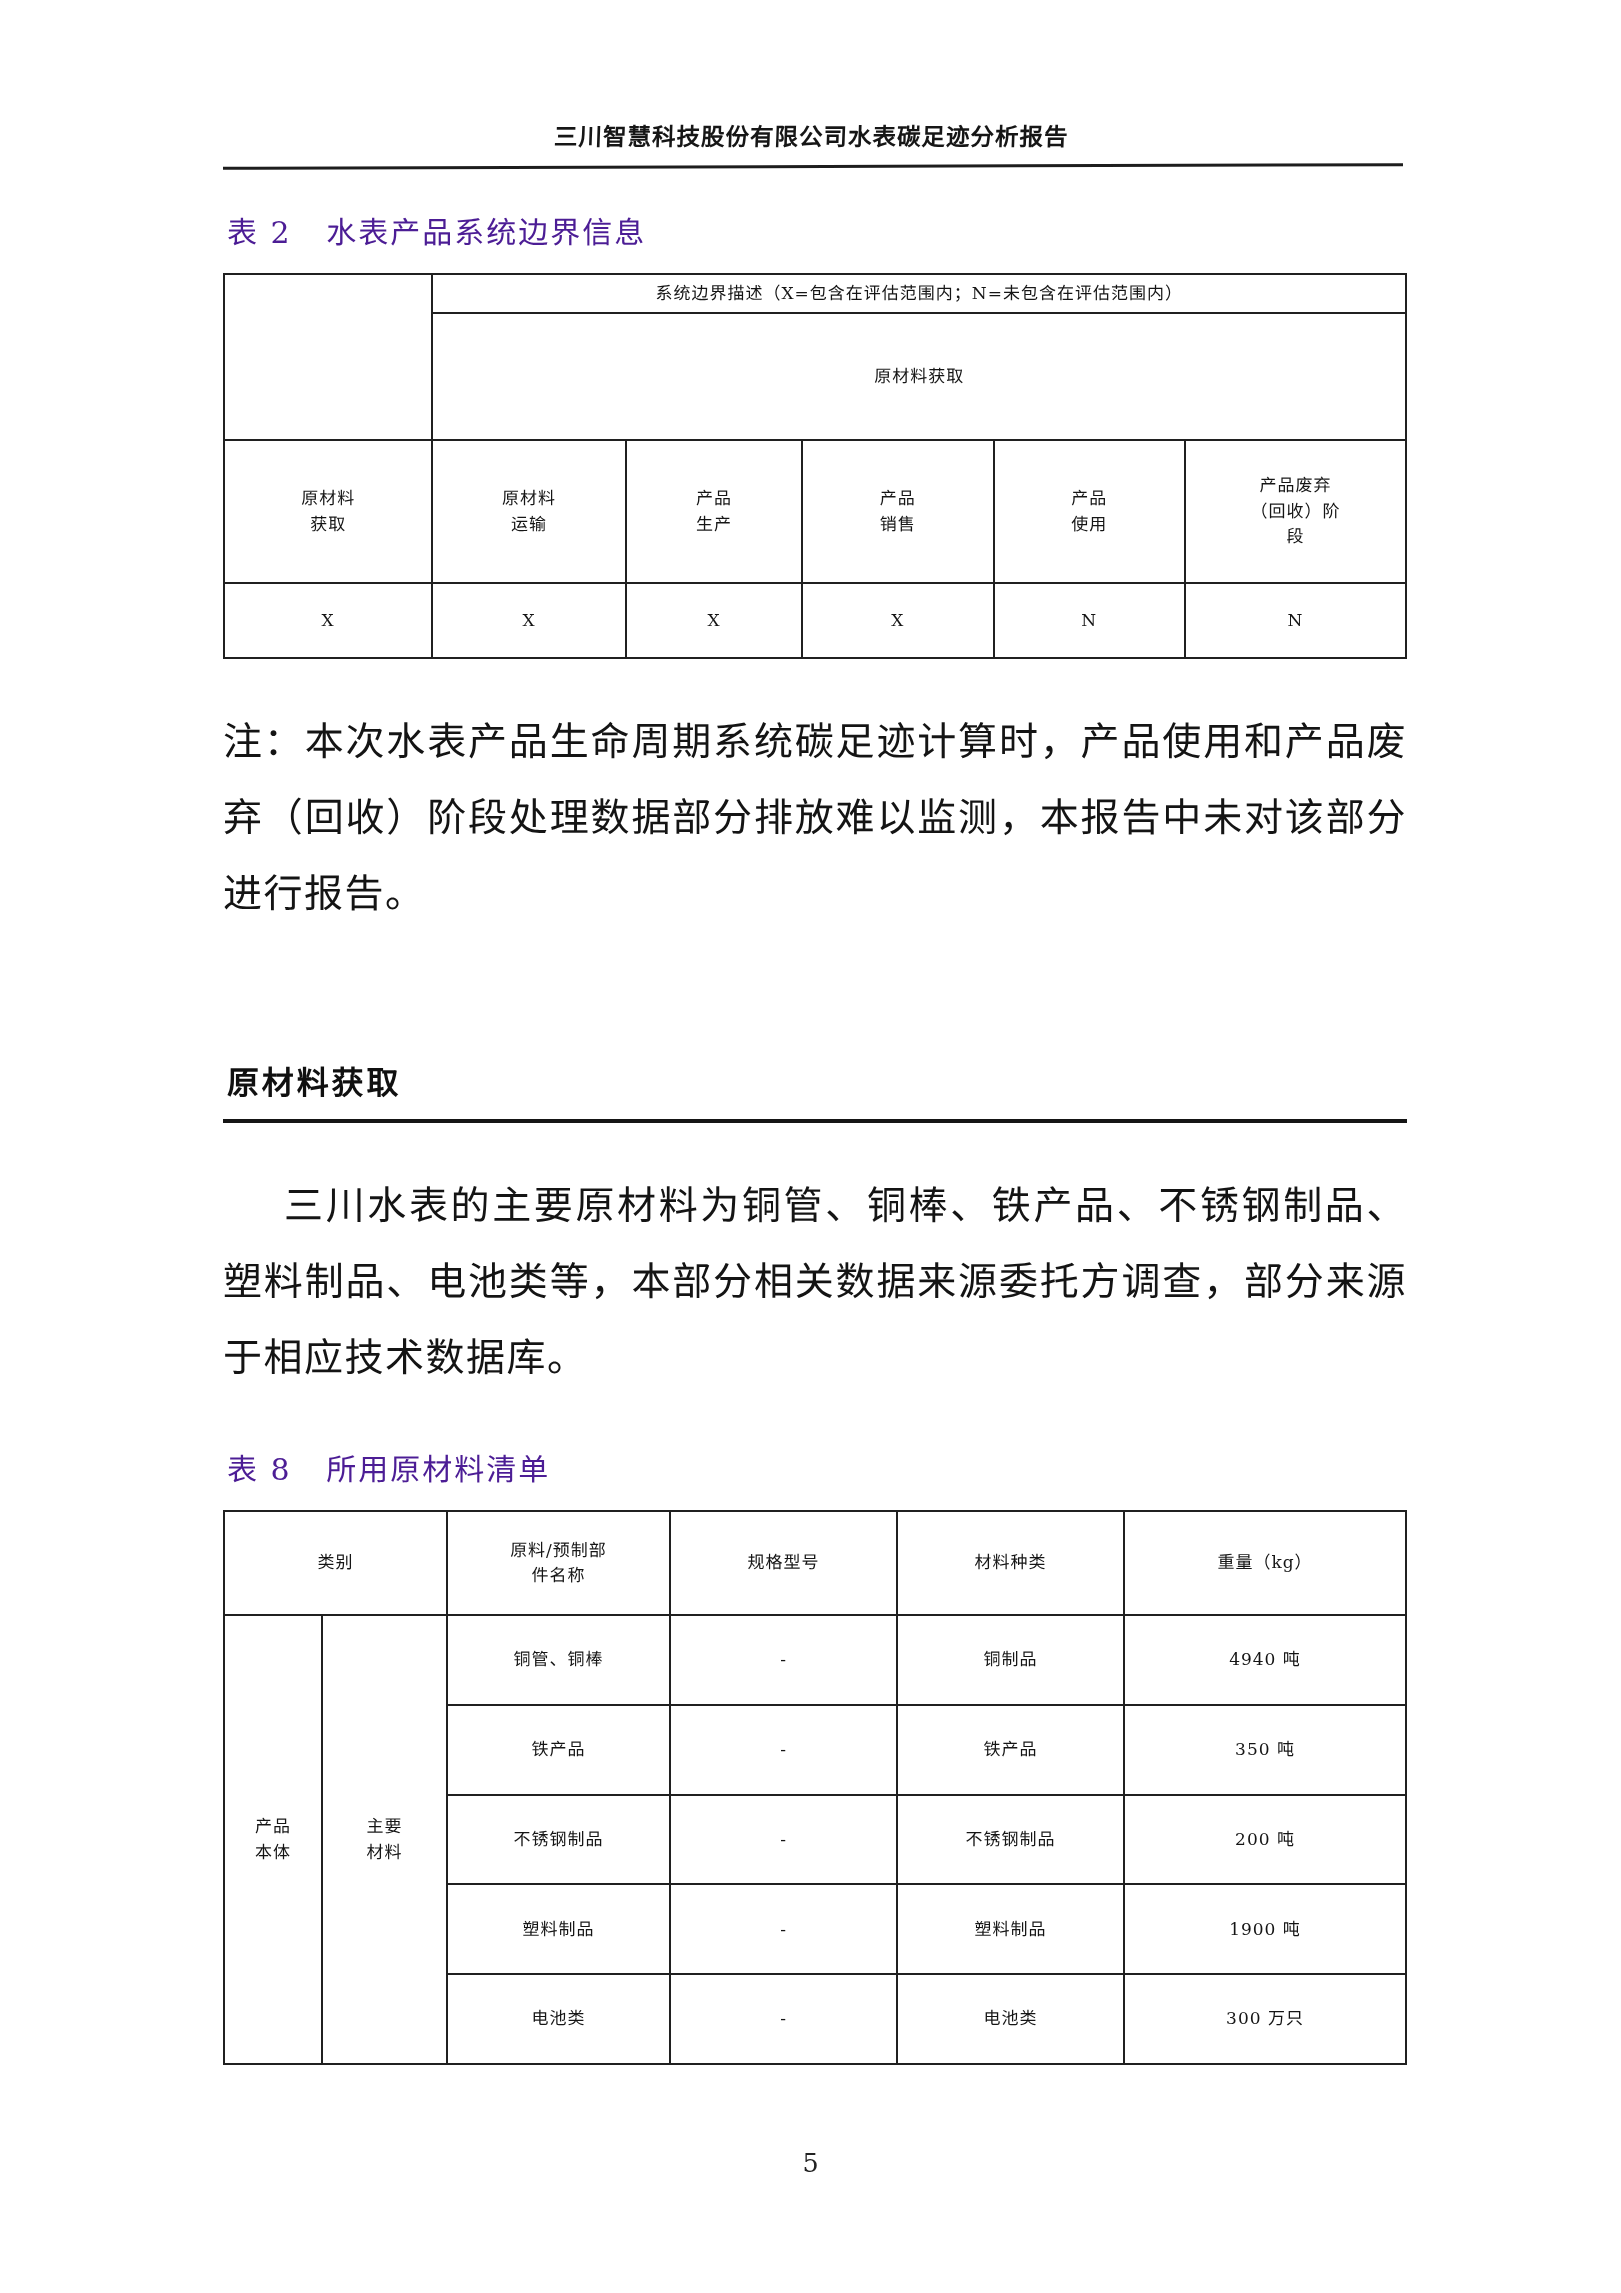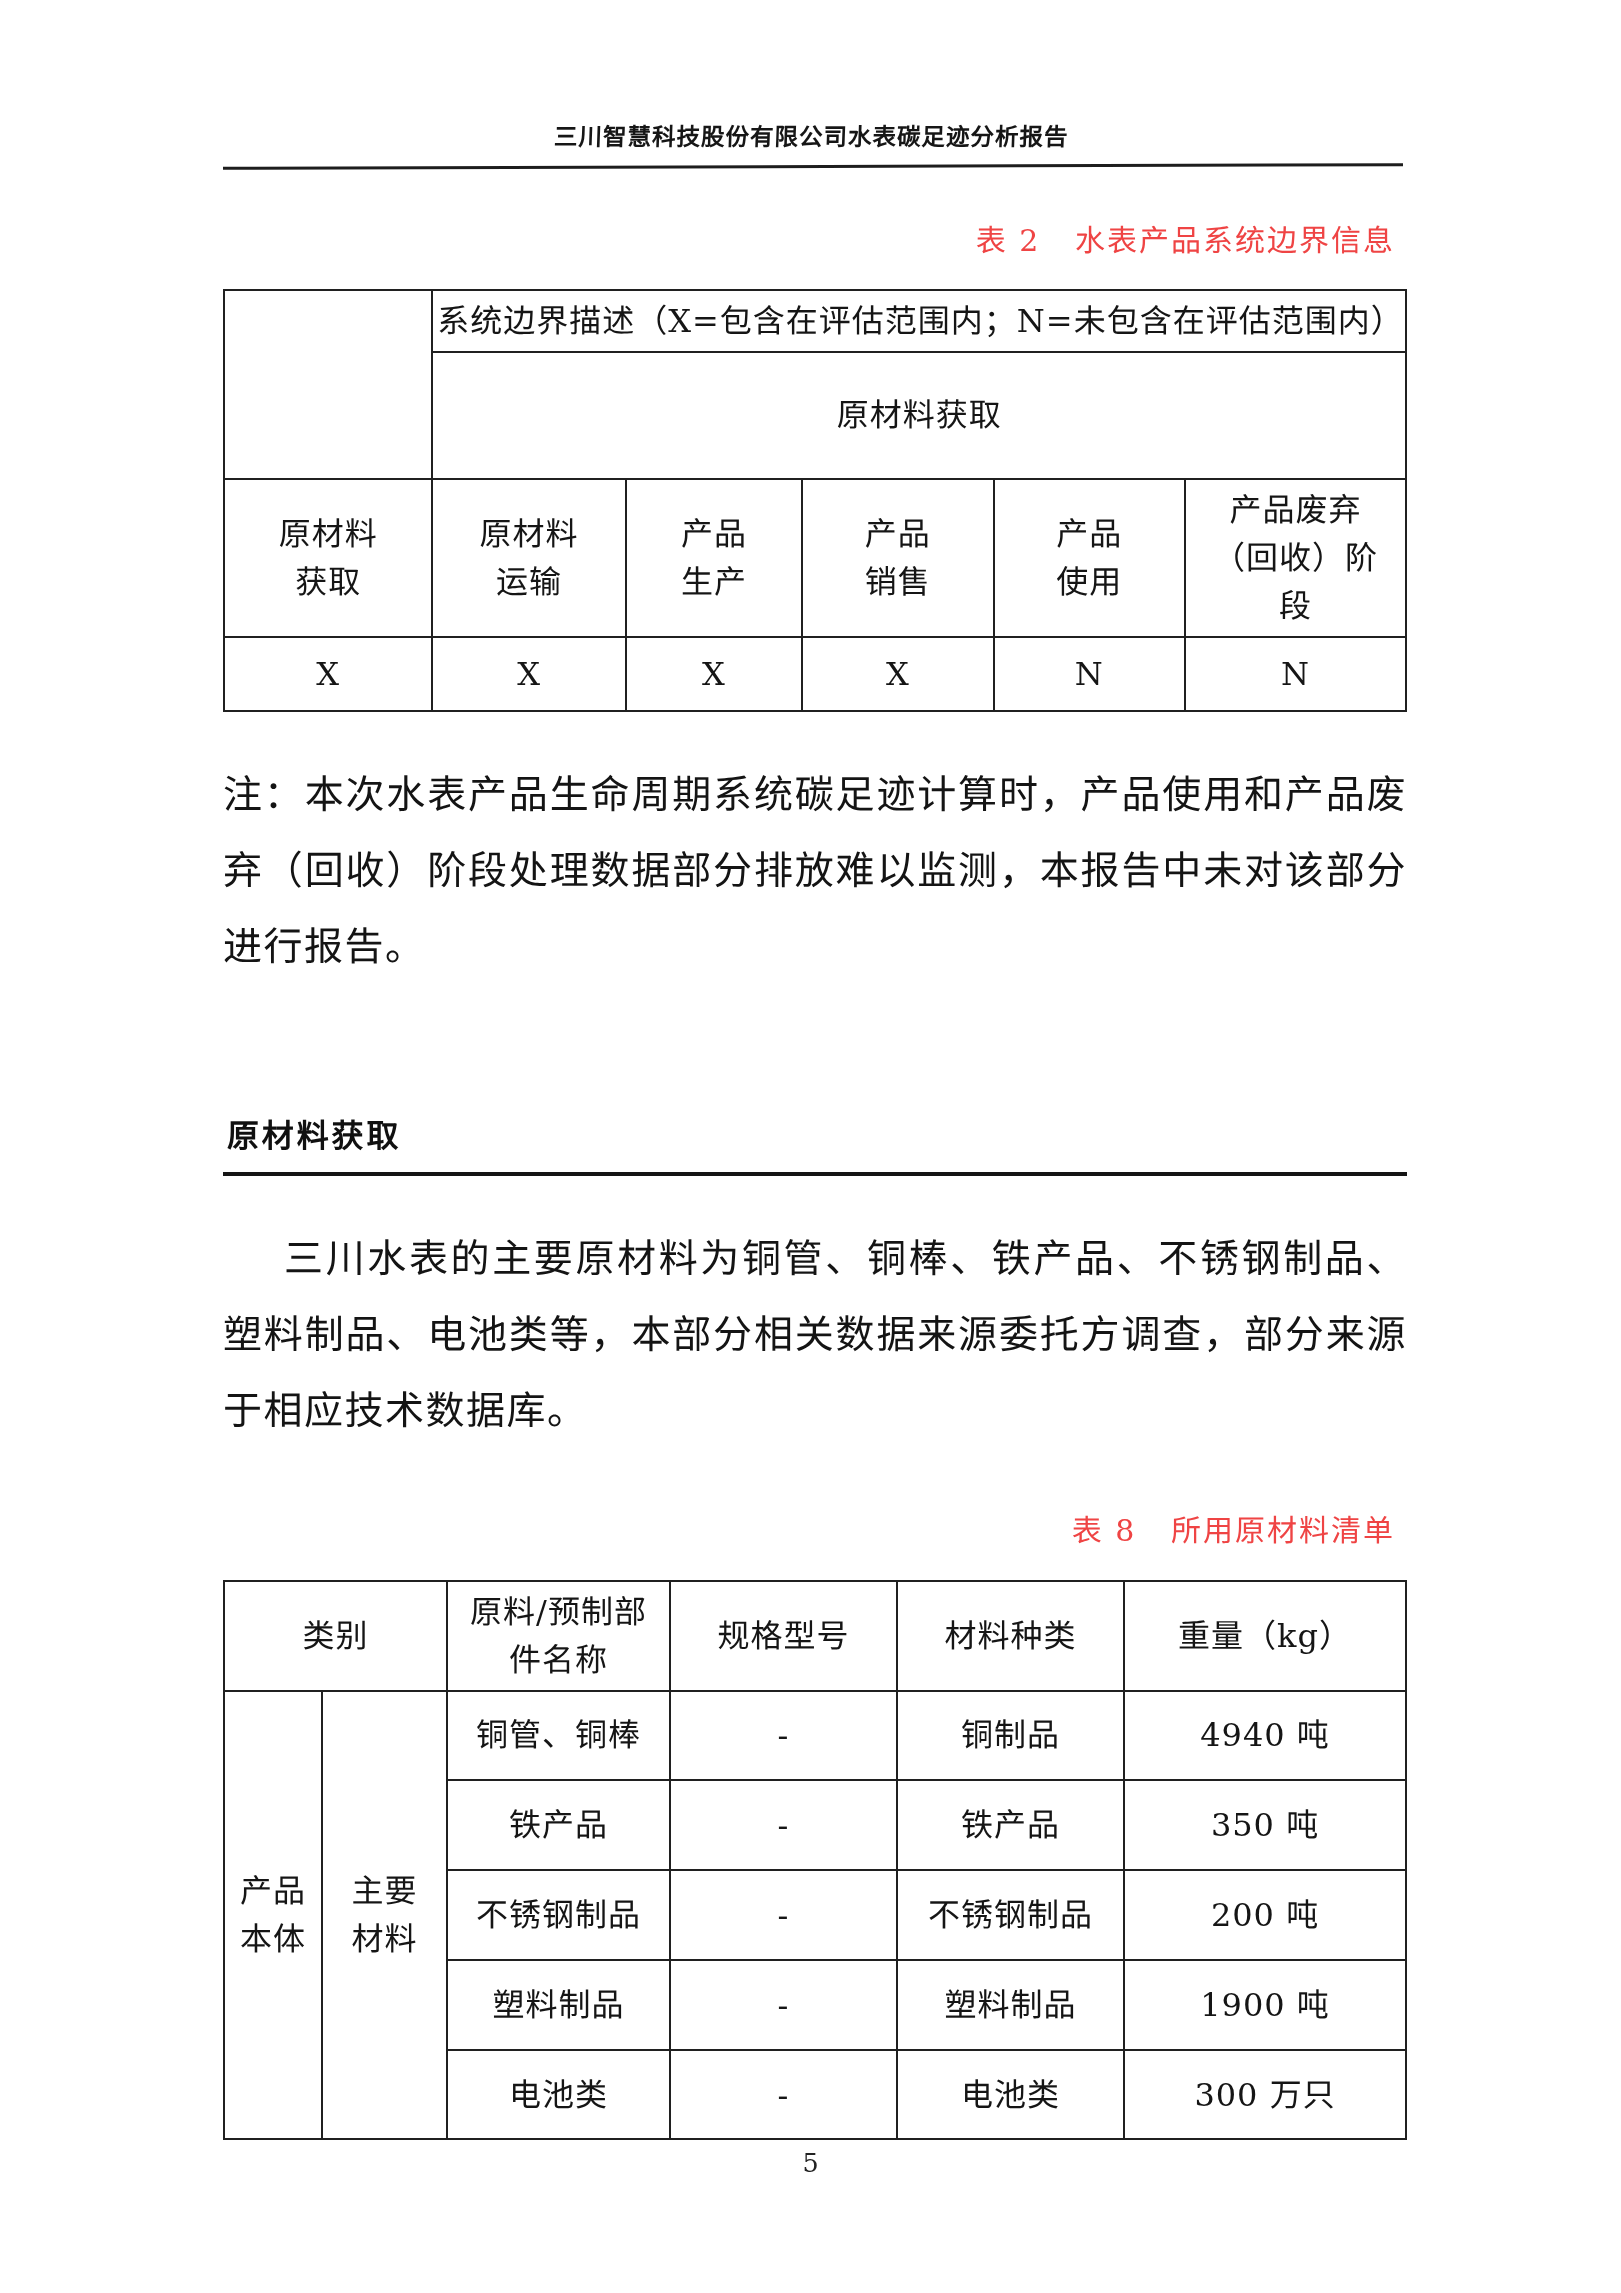--- a/index.html
+++ b/index.html
@@ -52,43 +52,43 @@
 
   
   .content {
     position: absolute;
     left: 223px;
     top: 186px;
     width: 1184px;
   }
 
   .table-caption {
-    text-align: right;
+    text-align: left;
     font-family: "DejaVu Serif", "Liberation Serif", serif;
     font-size: 30px;
-    color: #ef4444;
+    color: #4c1d95;
     letter-spacing: 2px;
-    margin: 12px;
+    margin: 4px;
     padding: 0;
     white-space: pre;
   }
 
   
   table.doc-table {
     border-collapse: collapse;
     width: 1184px;
     table-layout: fixed;
     font-family: "DejaVu Serif", "Liberation Serif", serif;
     color: #151515;
   }
   table.doc-table td {
     border: 2px solid #202020;
     text-align: center;
     vertical-align: middle;
-    font-size: 32px;
+    font-size: 17px;
     line-height: 1.5;
     padding: 5.9px 3.9px;
     letter-spacing: 1px;
     margin-left: 32px;
   }
   td.wide-desc {
     font-size: 25.5px;
     line-height: 1.55;
     padding: 13.7px 17.6px;
   }

